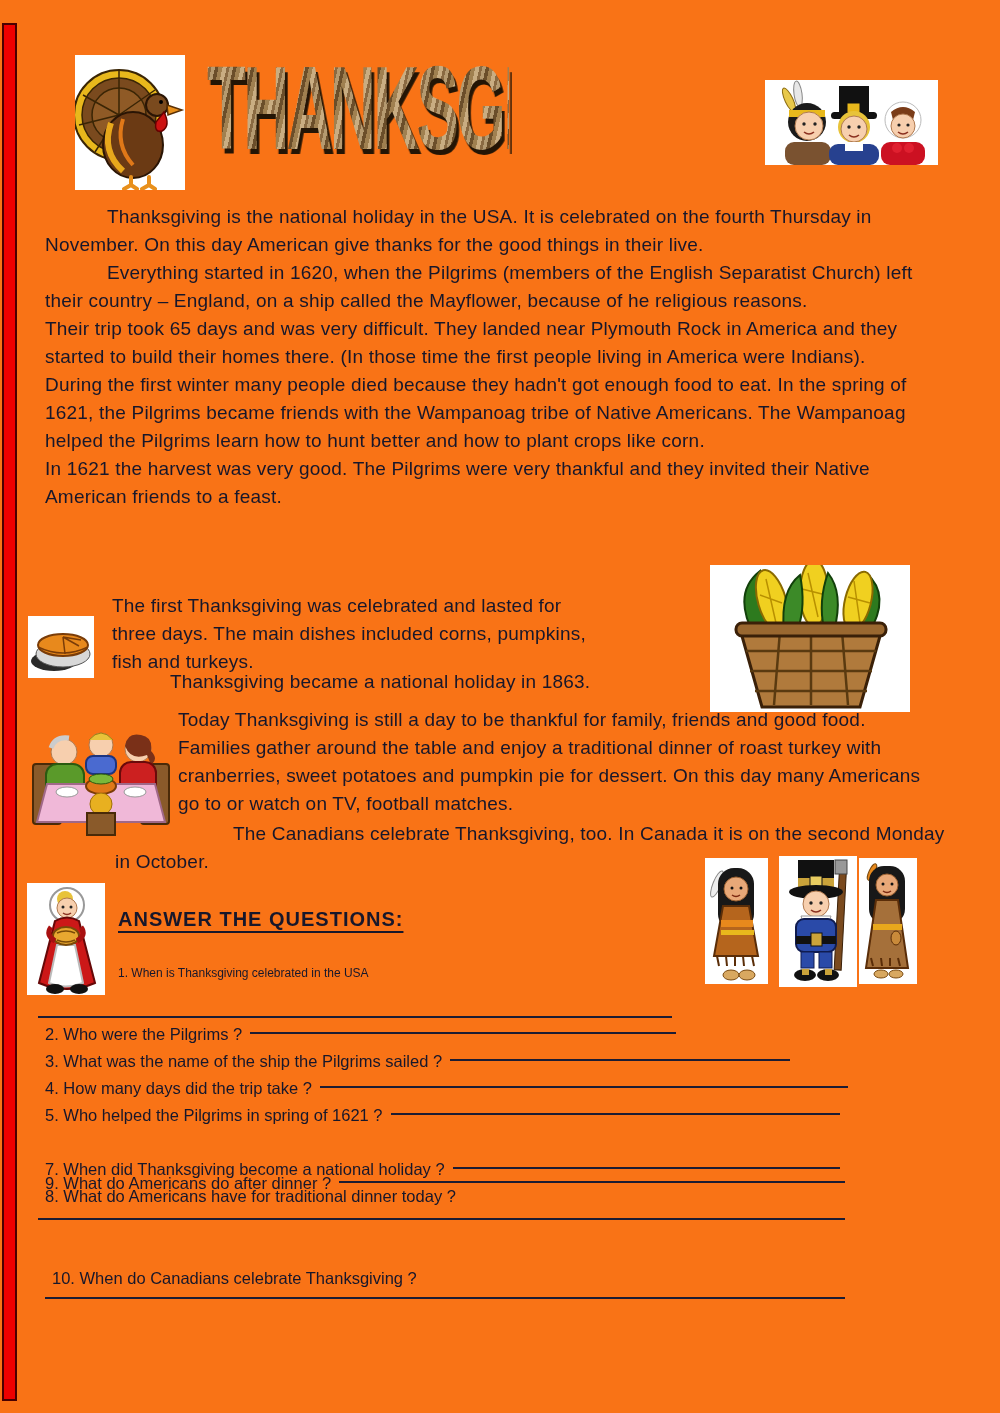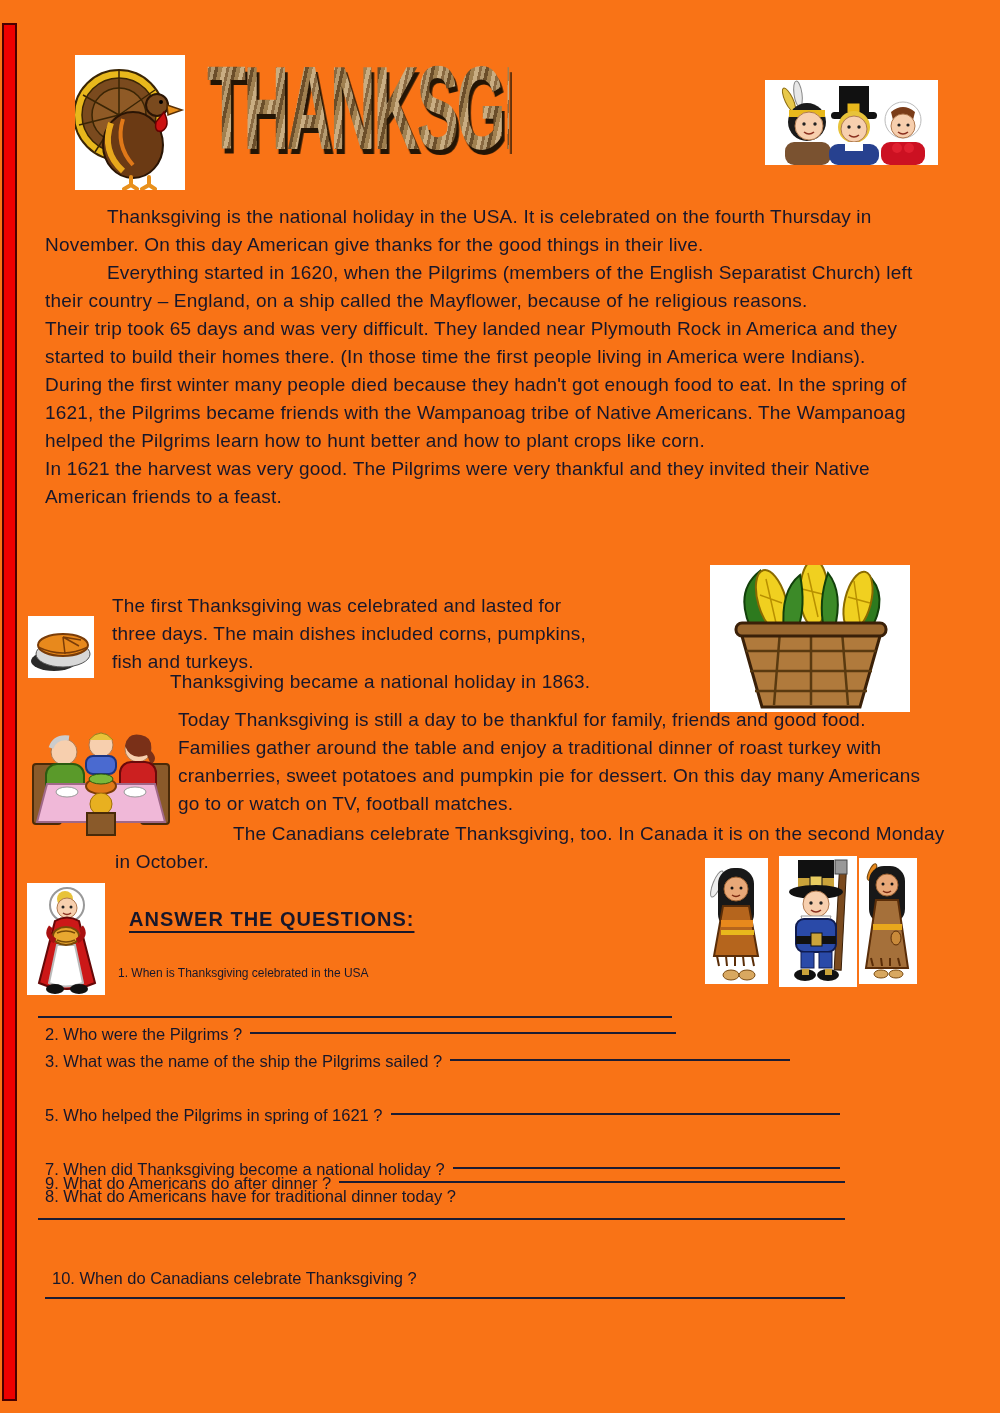--- a/index.html
+++ b/index.html
@@ -55,21 +55,20 @@
   .char1-card{left:705px;top:858px;width:63px;height:126px;}
   .char2-card{left:779px;top:856px;width:78px;height:131px;}
   .char3-card{left:859px;top:858px;width:58px;height:126px;}
   
   .q-heading{
     left:118px;top:908px;
     font-size:20px;font-weight:bold;
     letter-spacing:1px;
     text-decoration:underline;
     text-underline-offset:5px;
-    margin-left:11px;
   }
   .q1{left:118px;top:966px;font-size:12px;}
   .q-row{display:flex;align-items:center;font-size:16.5px;line-height:22px;}
   .q-line{flex:1;border-bottom:2px solid #1c1c33;margin:0 0 3px 8px;}
   .answer-line{border-bottom:2px solid #1c1c33;height:0;}
   .line1{left:38px;top:1016px;width:634px;}
   .line2{left:38px;top:1218px;width:807px;}
   .line3{left:45px;top:1297px;width:800px;}
   .rq2{left:45px;top:1023px;width:631px;}
   .rq3{left:45px;top:1050px;width:745px;}
@@ -288,20 +287,24 @@
   <div class="abs answer-line line1"></div>
 
   <div class="abs q-row rq2">
     <span>2. Who were the Pilgrims ?</span>
     <span class="q-line"></span>
   </div>
   <div class="abs q-row rq3">
     <span>3. What was the name of the ship the Pilgrims sailed ?</span>
     <span class="q-line"></span>
   </div>
+  <div class="abs q-row rq4">
+    <span>4. How many days did the trip take ?</span>
+    <span class="q-line"></span>
+  </div>
   <div class="abs q-row rq5">
     <span>5. Who helped the Pilgrims in spring of 1621 ?</span>
     <span class="q-line"></span>
   </div>
   <div class="abs q-row rq7">
     <span>7. When did Thanksgiving become a national holiday ?</span>
     <span class="q-line"></span>
   </div>
   <div class="abs q-row rq8">
     <span>8. What do Americans have for traditional dinner today ?</span>

